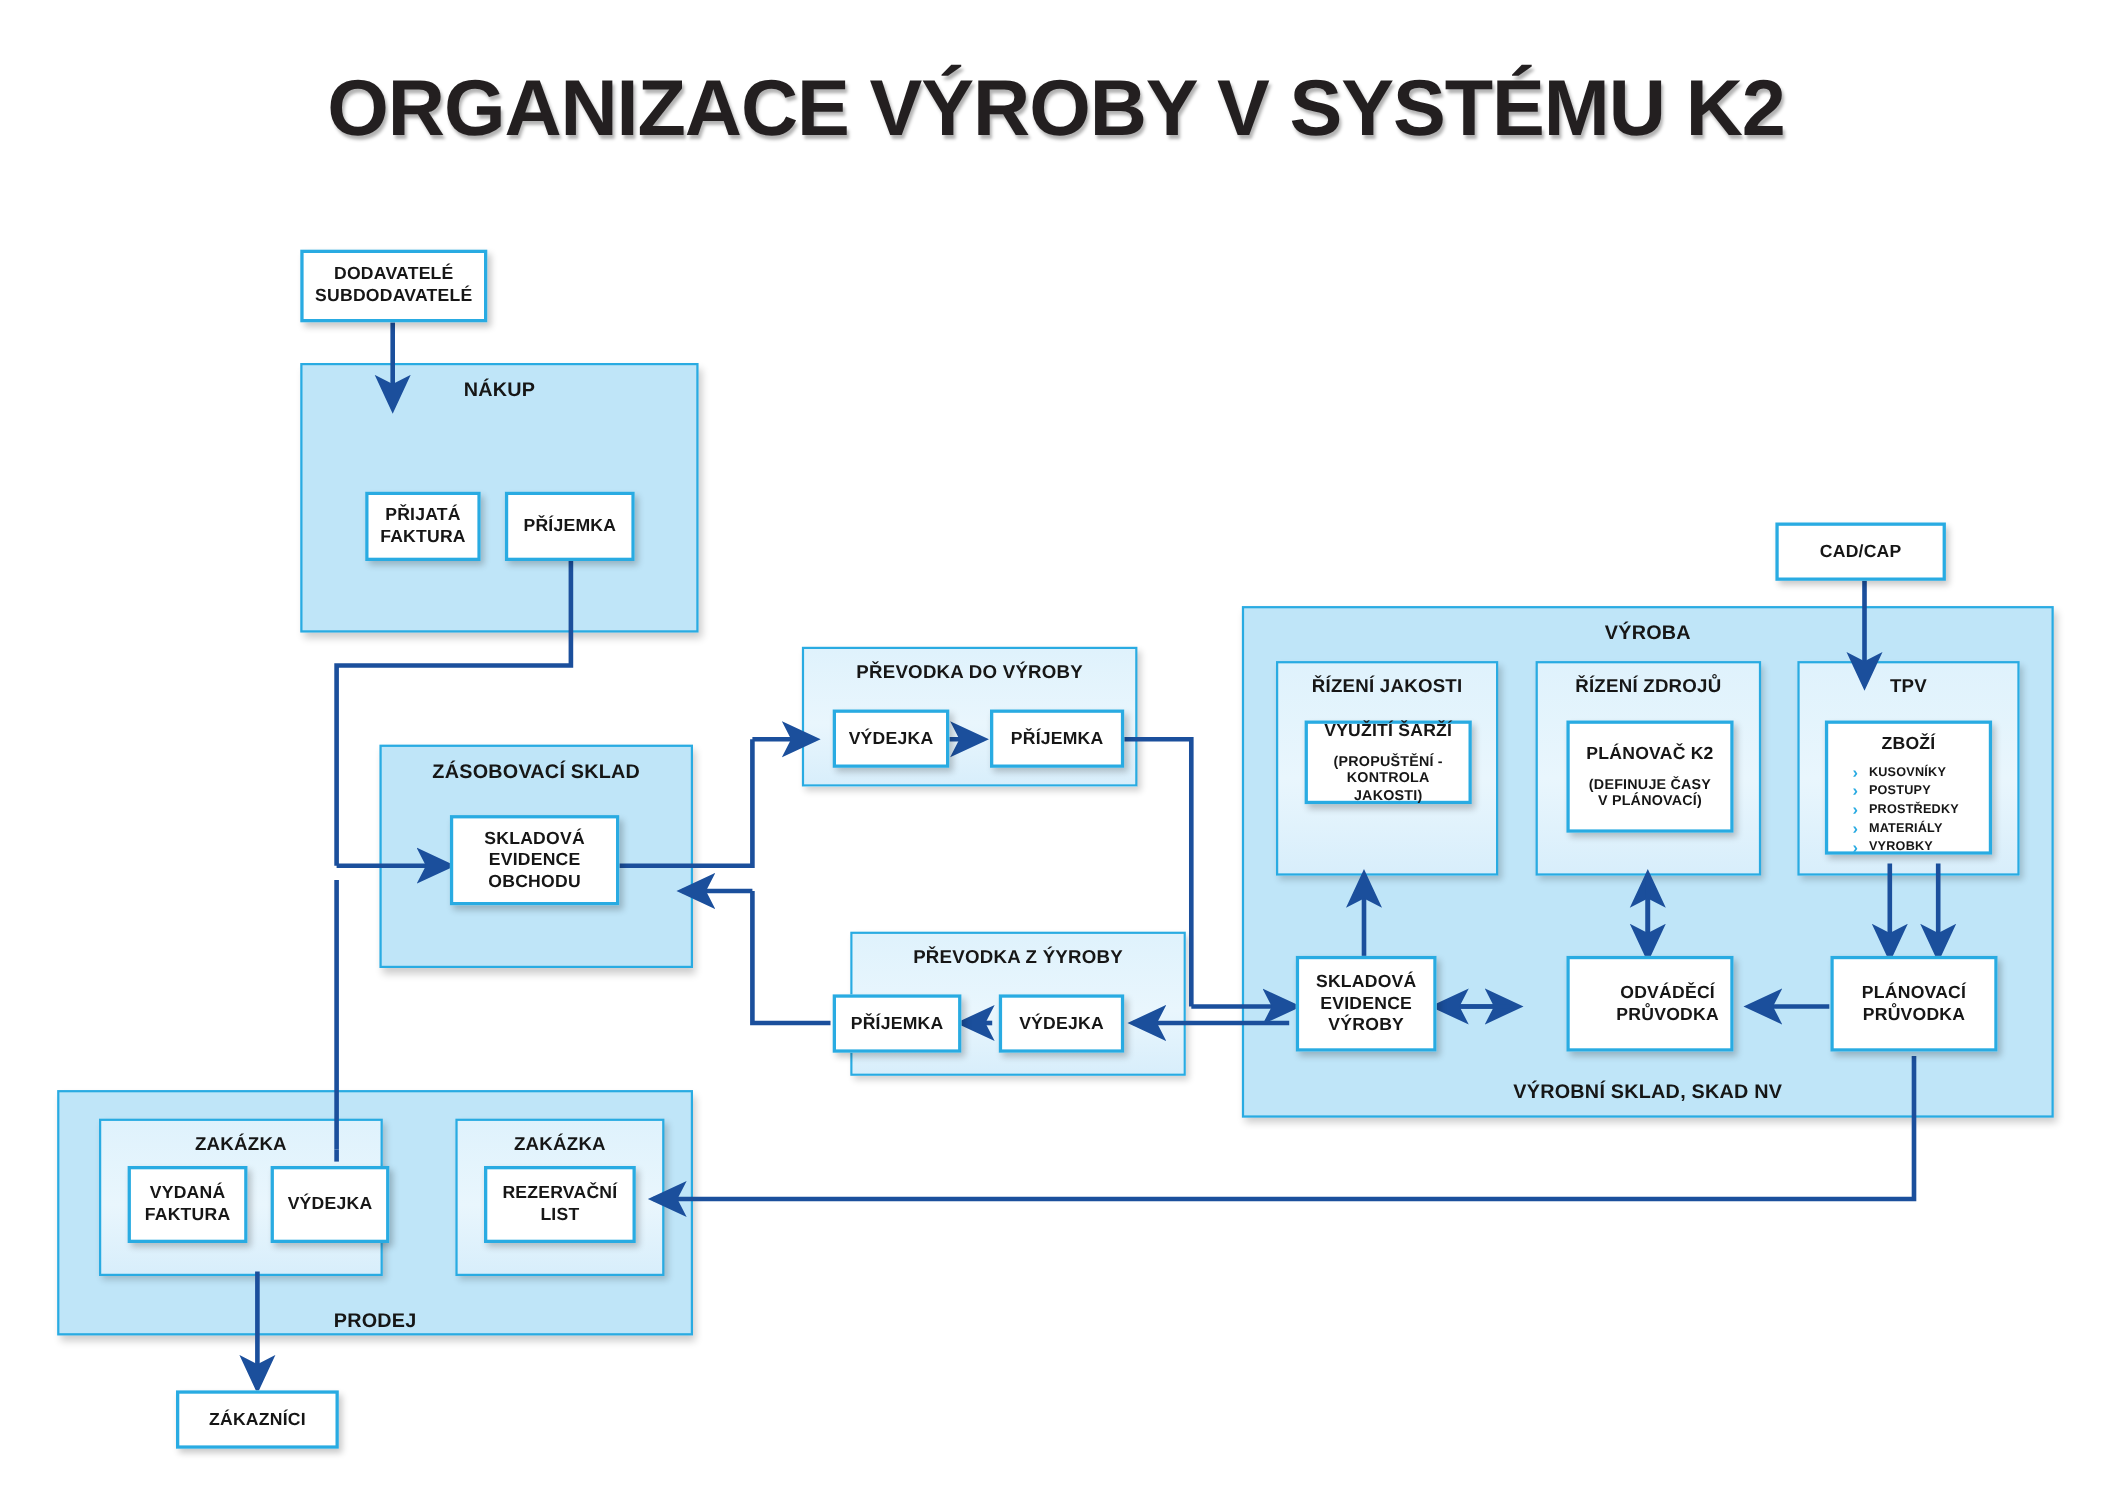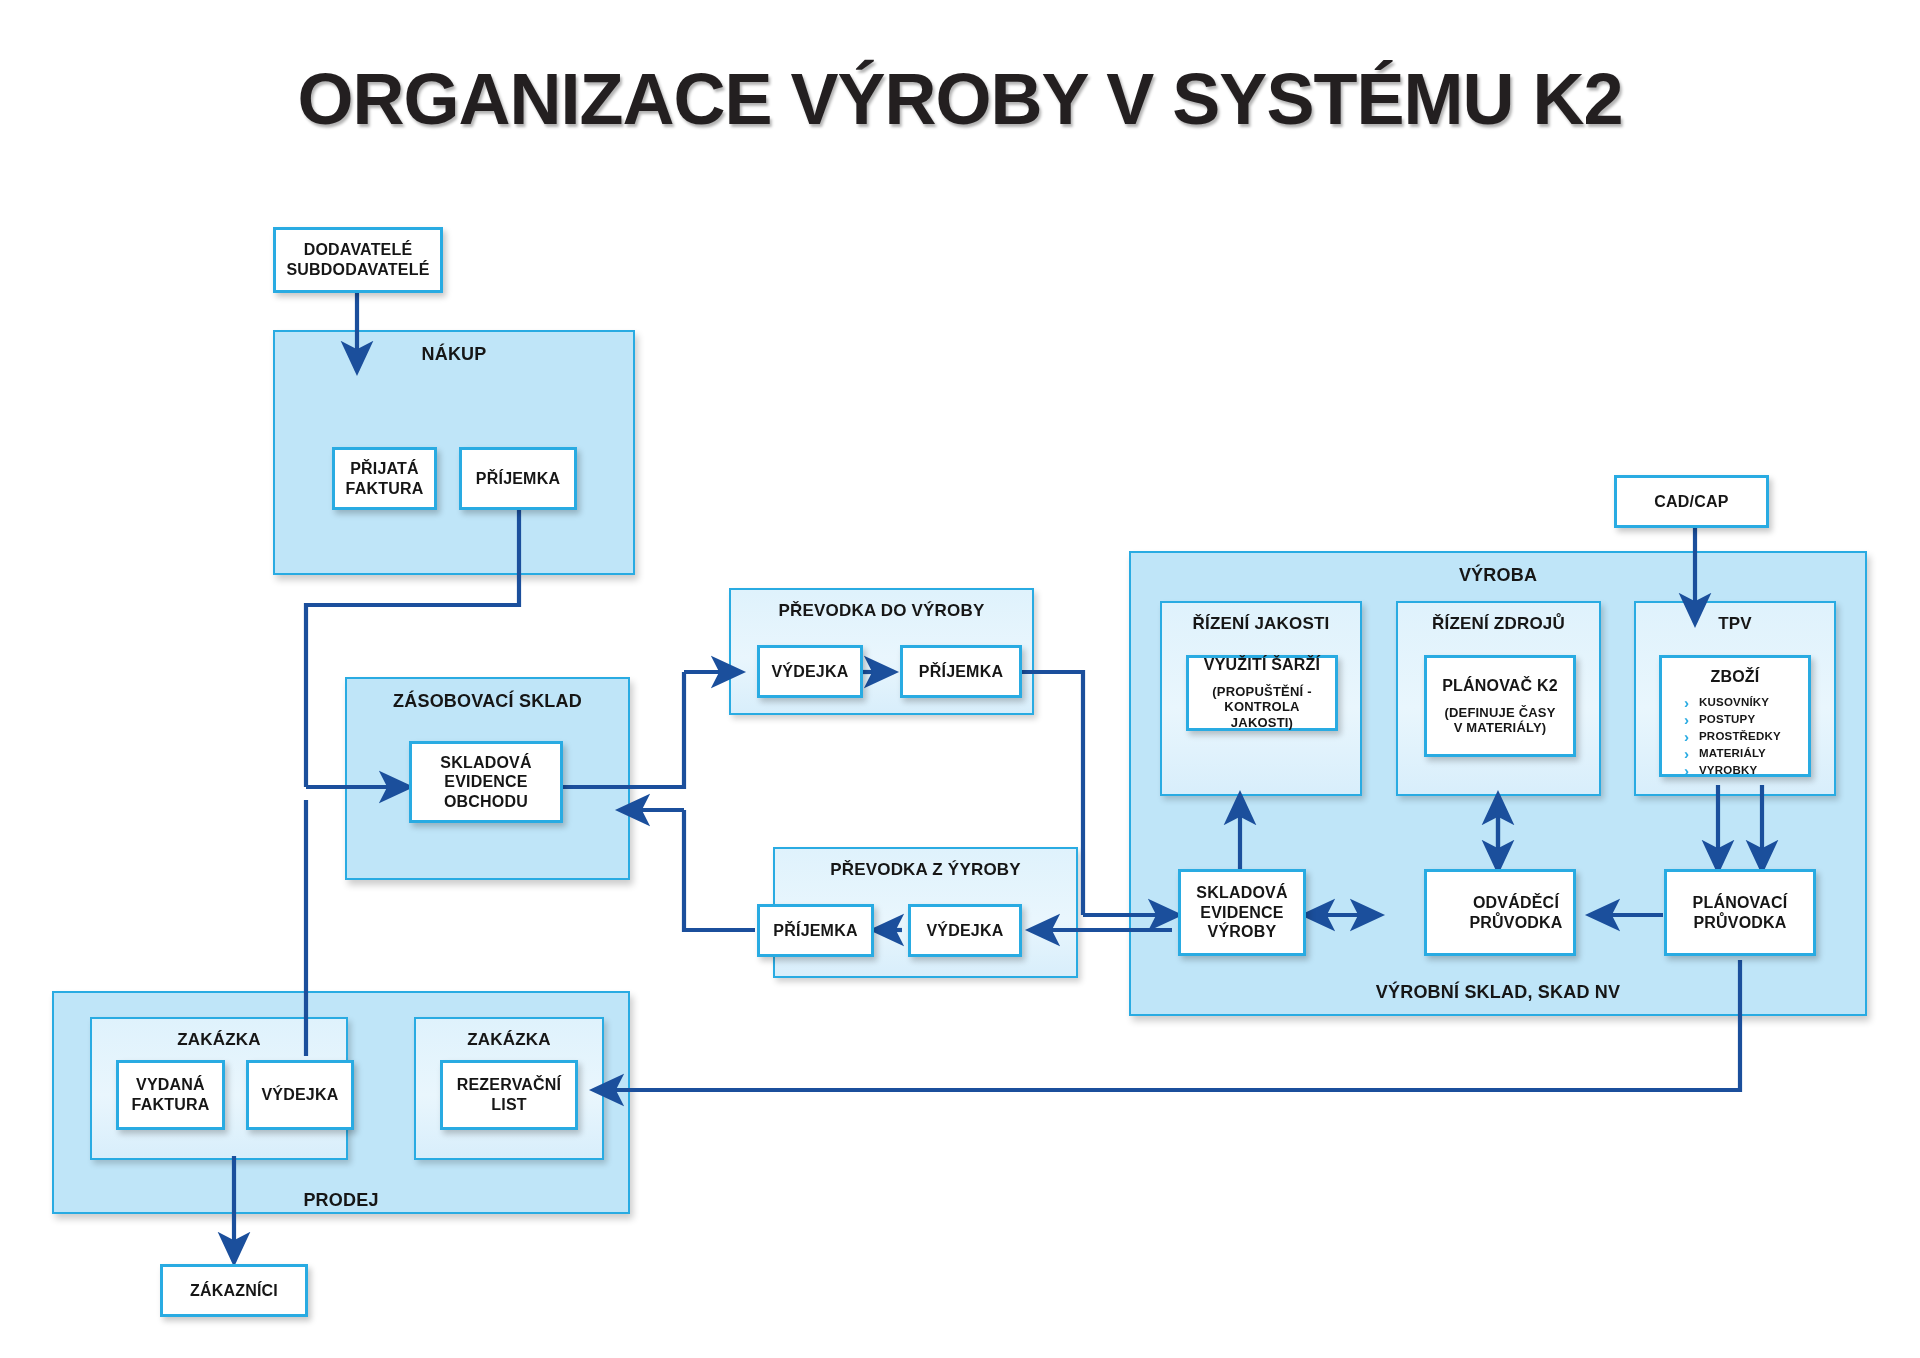--- a/index.html
+++ b/index.html
@@ -281,21 +281,21 @@
   </div>
 
   <div class="box subgroup" style="left:1396px;top:601px;width:205px;height:195px;">
     <span class="lab">ŘÍZENÍ ZDROJŮ</span>
   </div>
   <div class="box leaf" style="left:1424px;top:655px;width:152px;height:102px;">
     <span class="lab">
       <span>PLÁNOVAČ K2</span>
       <span class="sub2">
         <span>(DEFINUJE ČASY</span><br>
-        <span>V MATERIÁLY)</span>
+        <span>V PLÁNOVACÍ)</span>
       </span>
     </span>
   </div>
 
   <div class="box subgroup" style="left:1634px;top:601px;width:202px;height:195px;">
     <span class="lab">TPV</span>
   </div>
   <div class="box leaf listbox" style="left:1659px;top:655px;width:152px;height:122px;">
     <span class="head">ZBOŽÍ</span>
     <ul>

